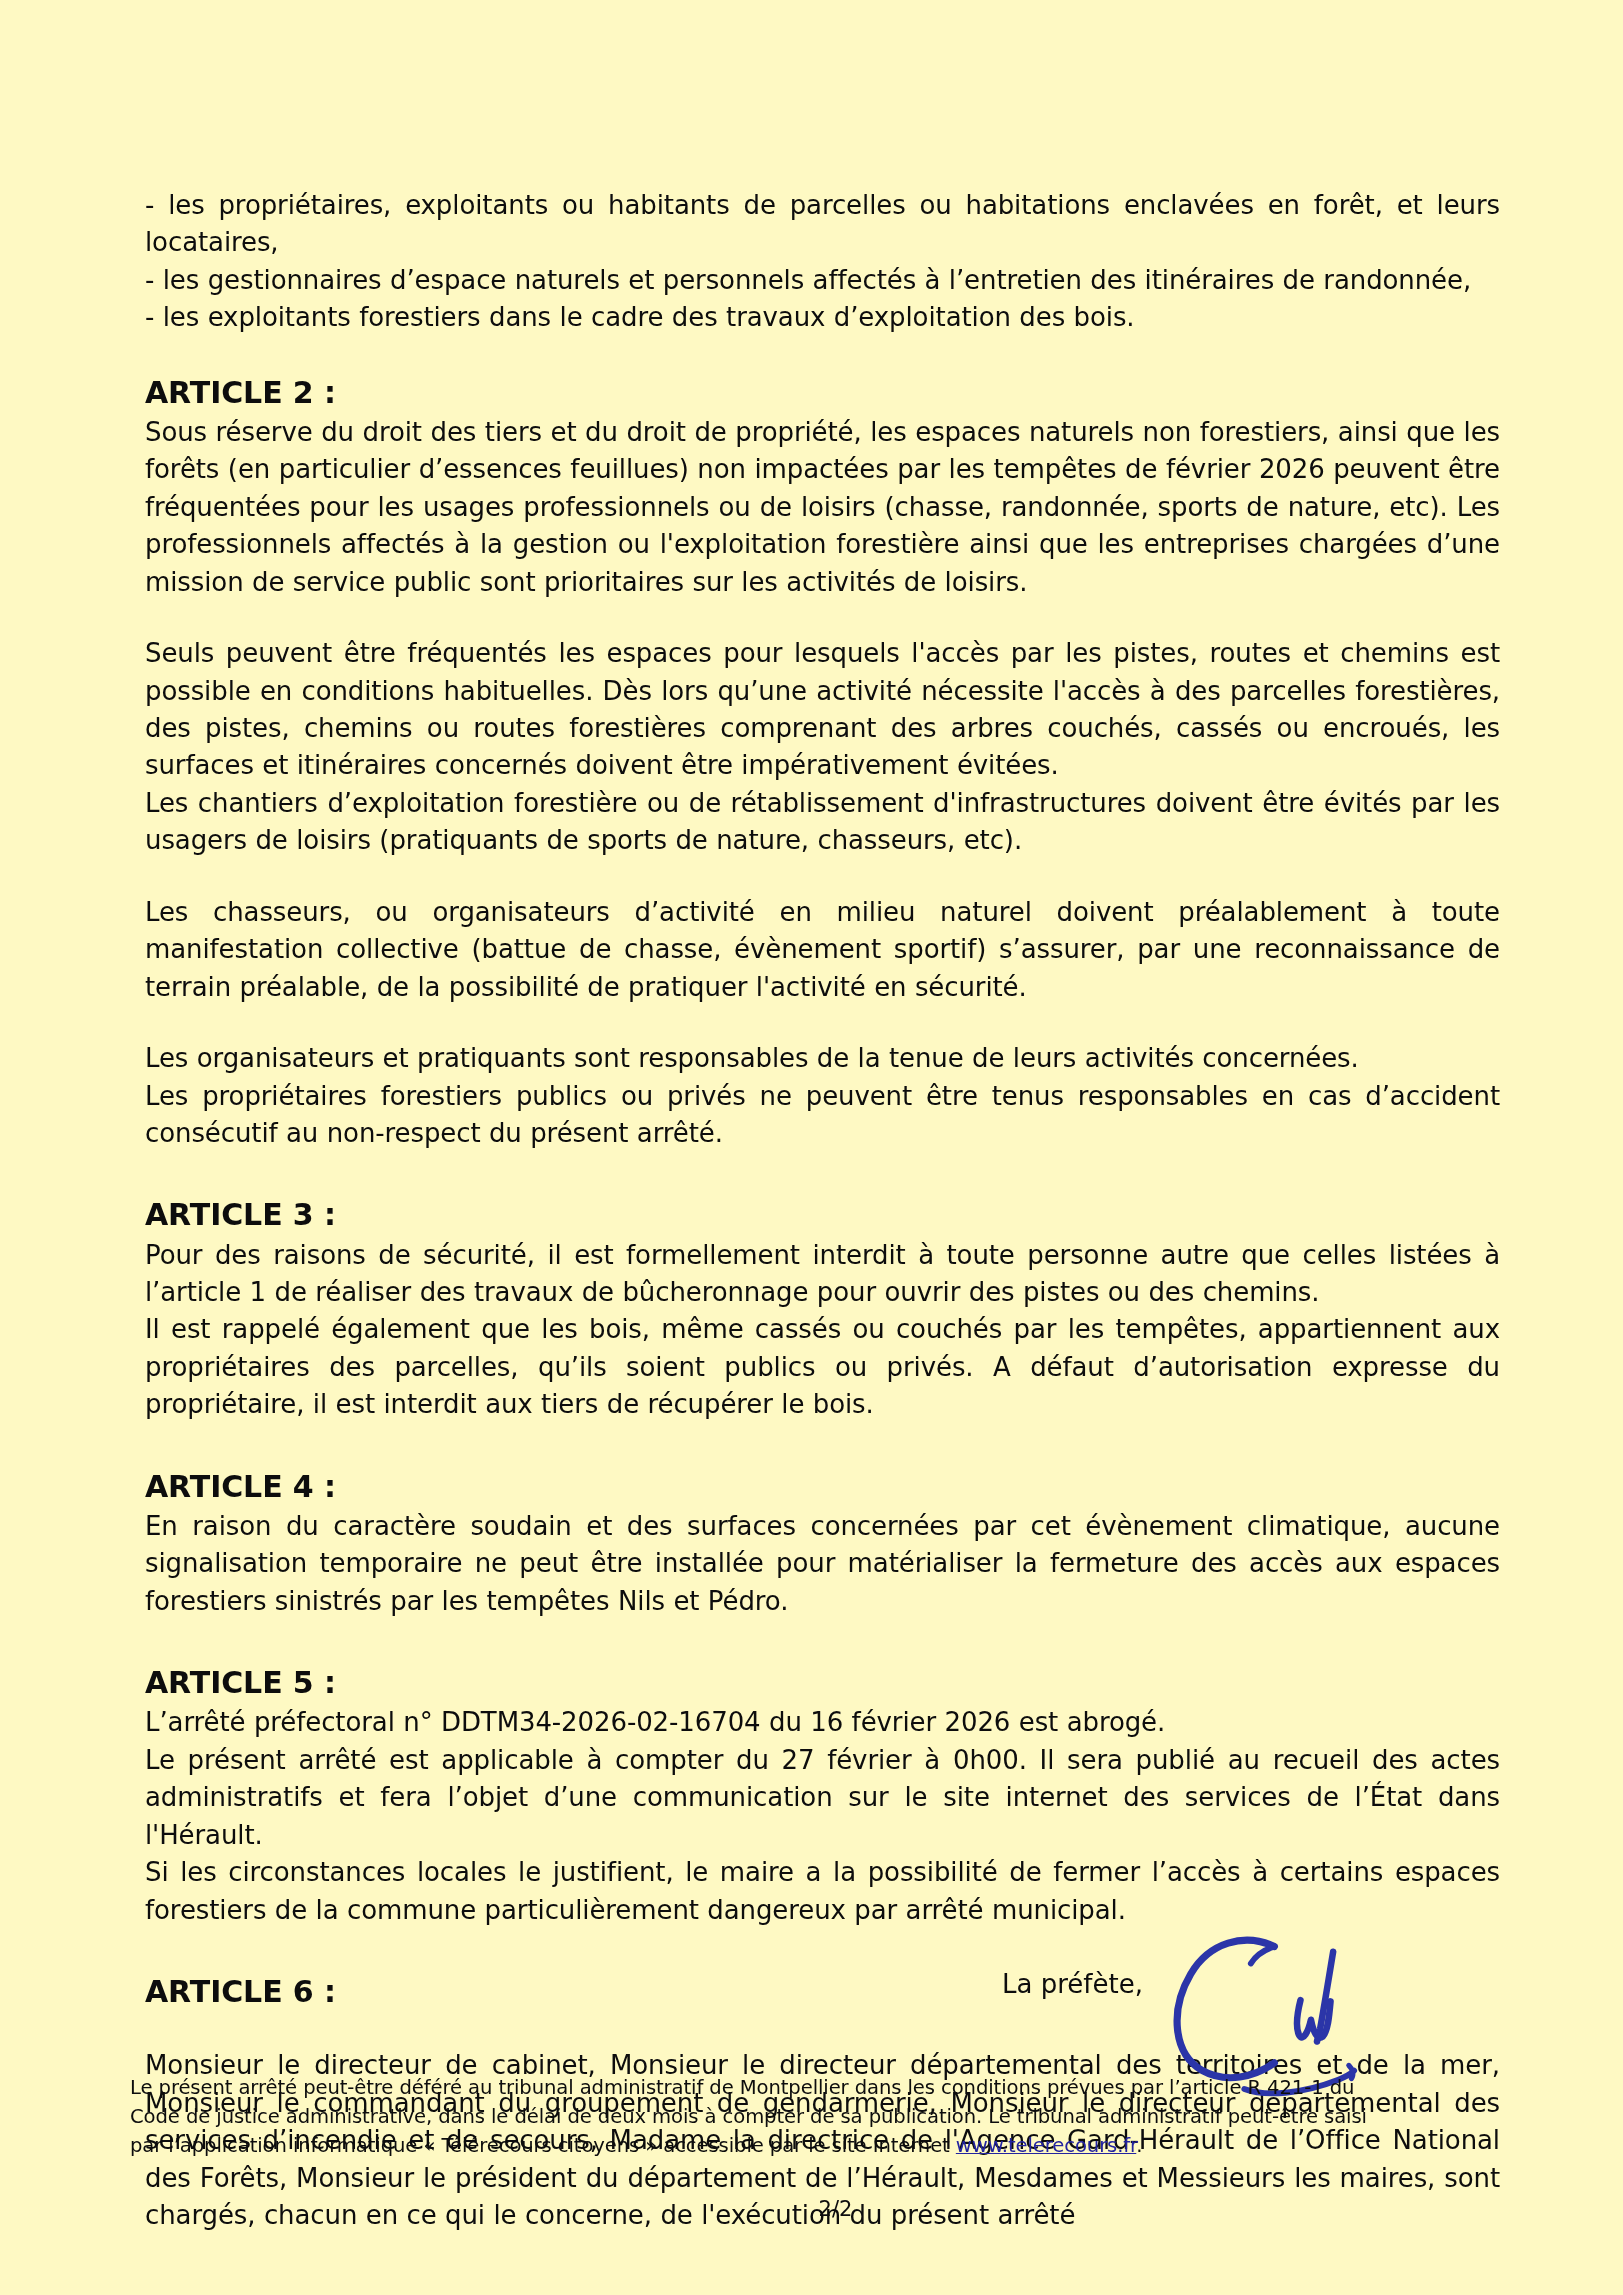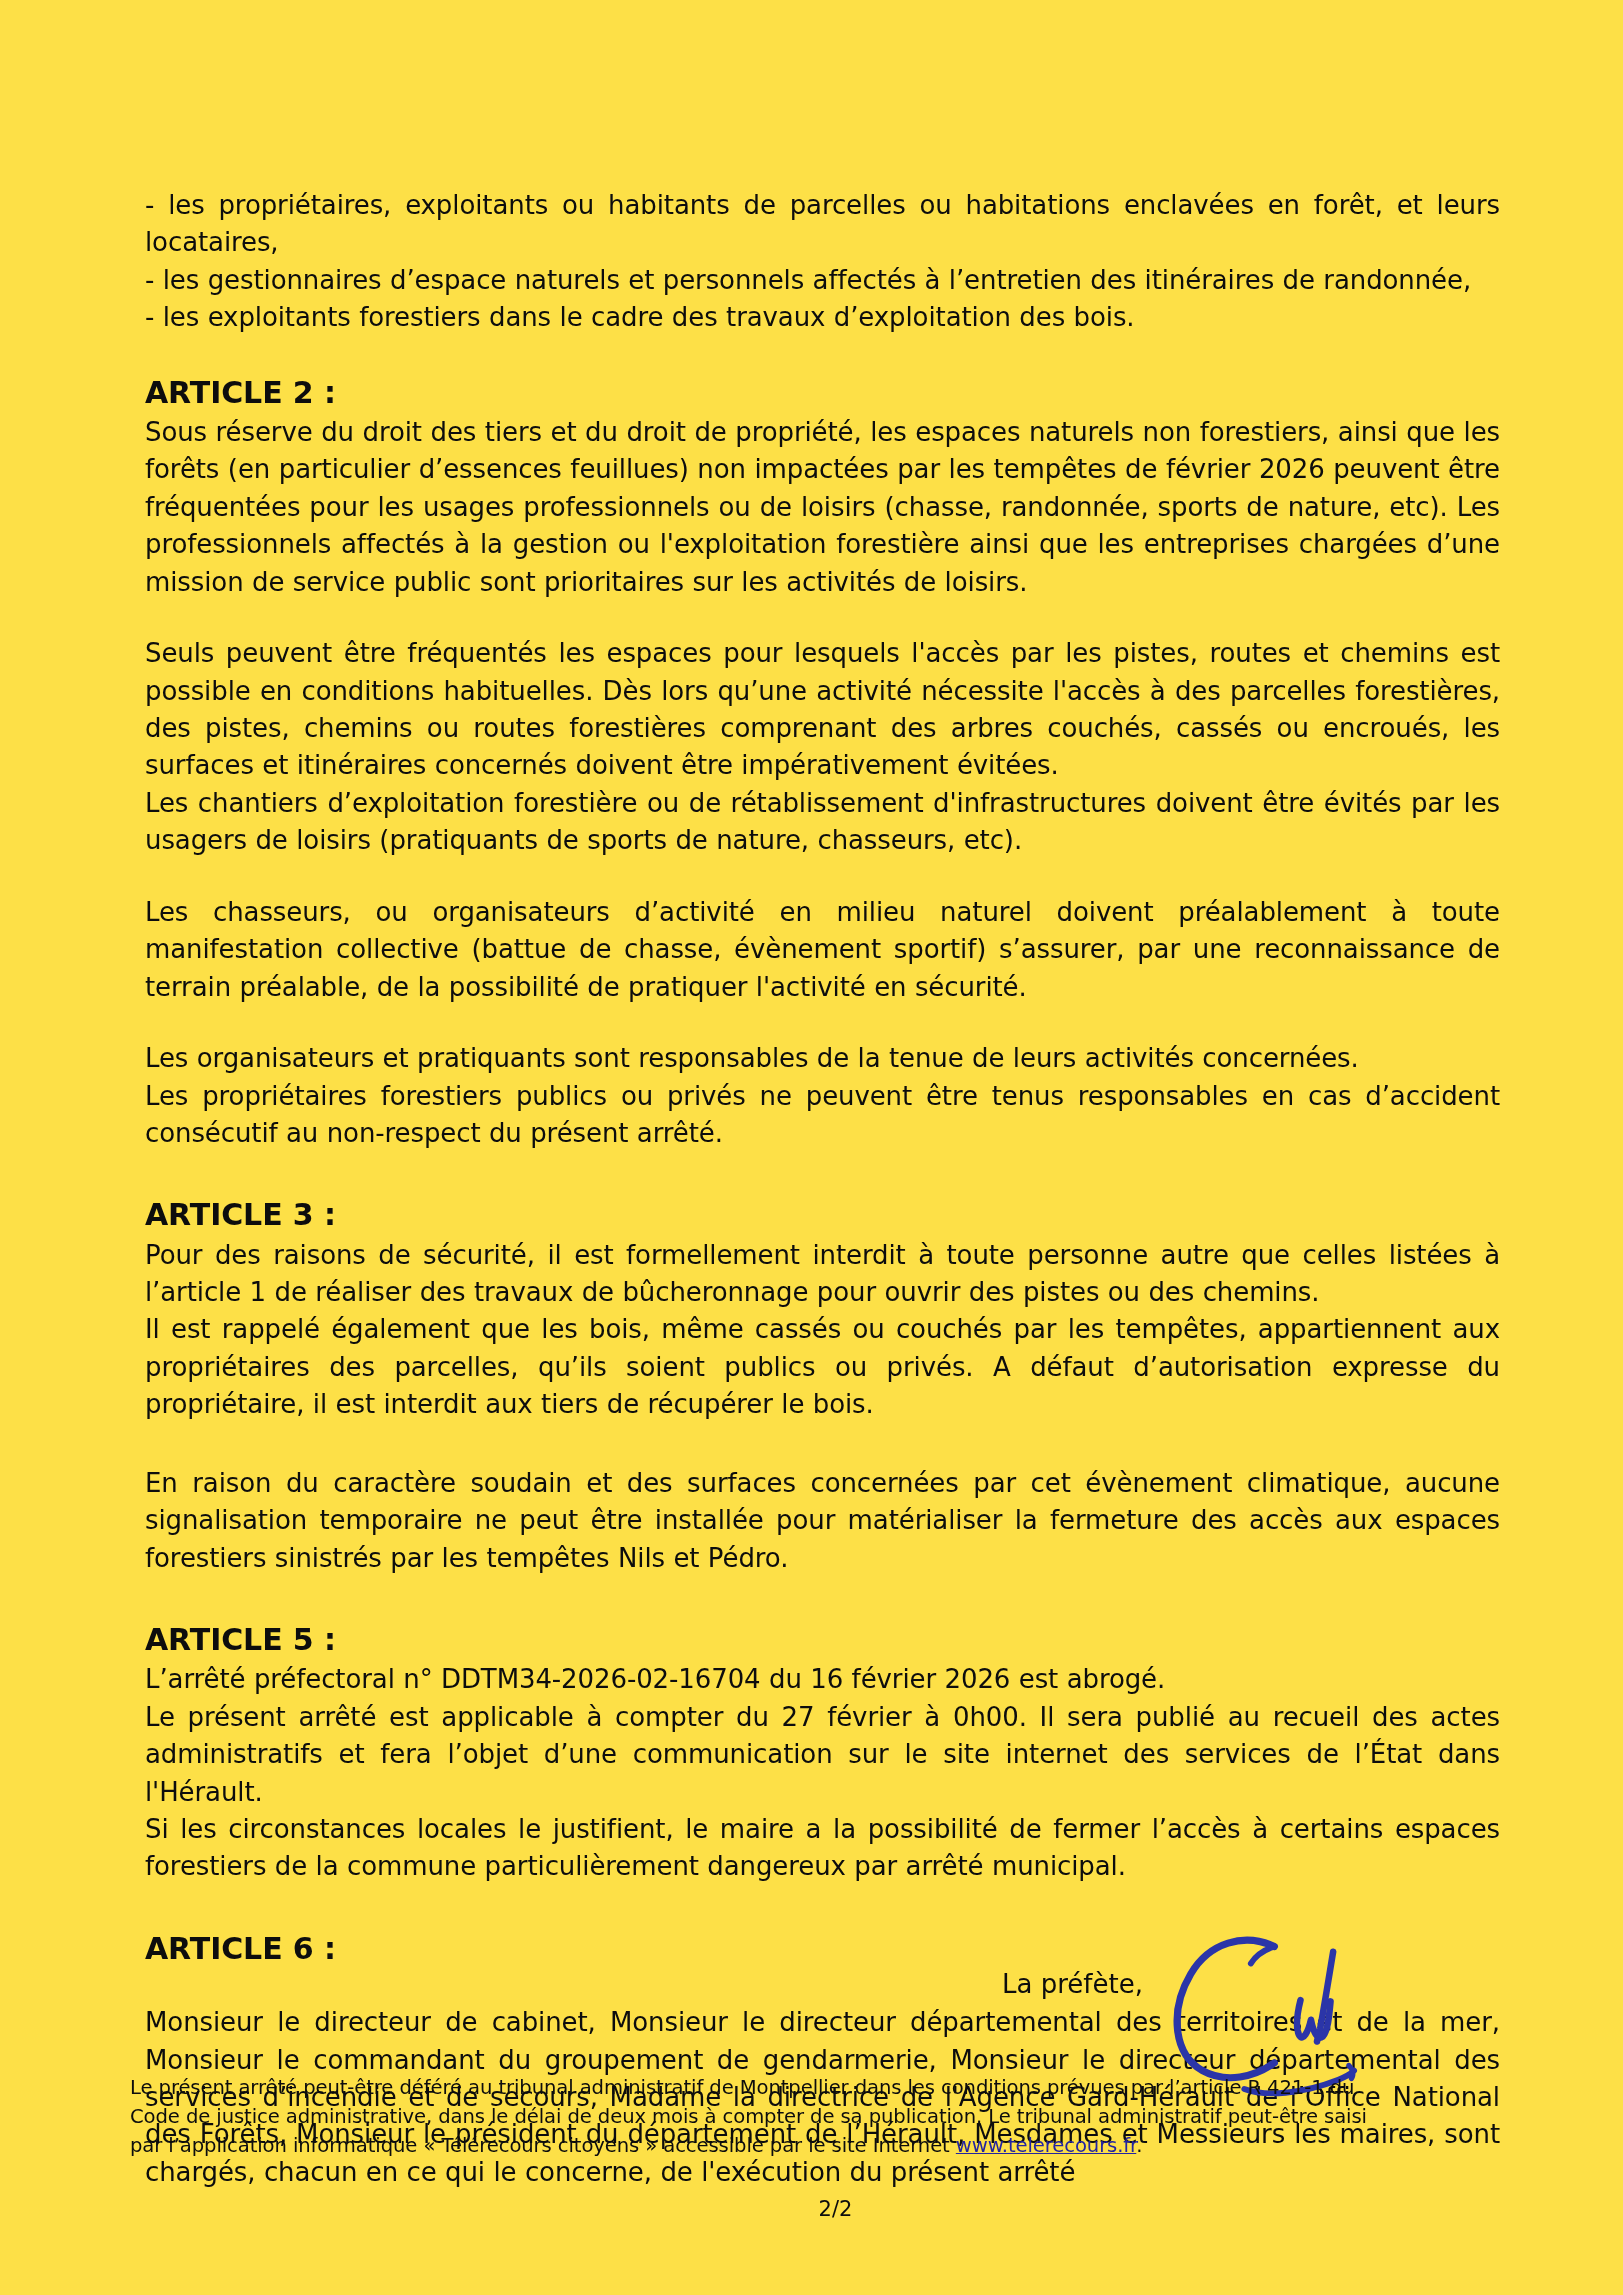--- a/index.html
+++ b/index.html
@@ -4,21 +4,21 @@
 <style>
   html, body {
     margin: 0;
     padding: 0;
     background: #ffffff;
   }
   .page {
     position: relative;
     width: 1623px;
     height: 2295px;
-    background: #fde047;
+    background: #fef9c3;
     font-family: "DejaVu Sans", sans-serif;
     color: #0d0d0d;
     box-sizing: border-box;
     overflow: hidden;
   }
 
   
   .body-block {
     position: absolute;
     left: 145px;
@@ -131,20 +131,21 @@
     <p class="para">Les propriétaires forestiers publics ou privés ne peuvent être tenus responsables en cas d’accident consécutif au non-respect du présent arrêté.</p>
 
     <div class="gap-lg"></div>
 
     <p class="heading">ARTICLE 3 :</p>
     <p class="para">Pour des raisons de sécurité, il est formellement interdit à toute personne autre que celles listées à l’article 1 de réaliser des travaux de bûcheronnage pour ouvrir des pistes ou des chemins.</p>
     <p class="para">Il est rappelé également que les bois, même cassés ou couchés par les tempêtes, appartiennent aux propriétaires des parcelles, qu’ils soient publics ou privés. A défaut d’autorisation expresse du propriétaire, il est interdit aux tiers de récupérer le bois.</p>
 
     <div class="gap-lg"></div>
 
+    <p class="heading">ARTICLE 4 :</p>
     <p class="para">En raison du caractère soudain et des surfaces concernées par cet évènement climatique, aucune signalisation temporaire ne peut être installée pour matérialiser la fermeture des accès aux espaces forestiers sinistrés par les tempêtes Nils et Pédro.</p>
 
     <div class="gap-lg"></div>
 
     <p class="heading">ARTICLE 5 :</p>
     <p class="para last-left">L’arrêté préfectoral n° DDTM34-2026-02-16704 du 16 février 2026 est abrogé.</p>
     <p class="para">Le présent arrêté est applicable à compter du 27 février à 0h00. Il sera publié au recueil des actes administratifs et fera l’objet d’une communication sur le site internet des services de l’État dans l'Hérault.</p>
     <p class="para">Si les circonstances locales le justifient, le maire a la possibilité de fermer l’accès à certains espaces forestiers de la commune particulièrement dangereux par arrêté municipal.</p>
 
     <div class="gap-lg"></div>

